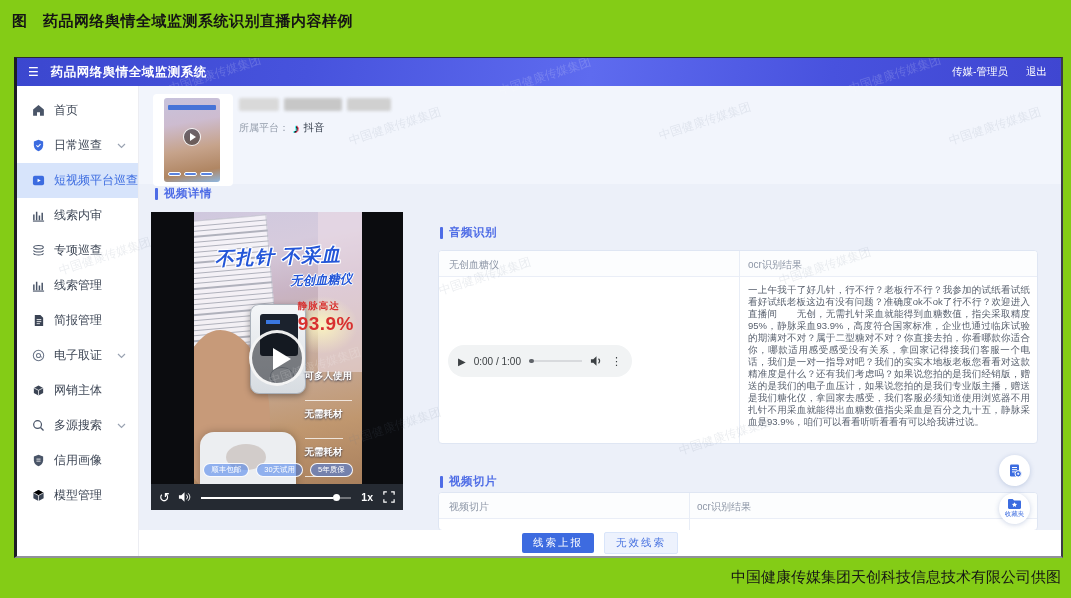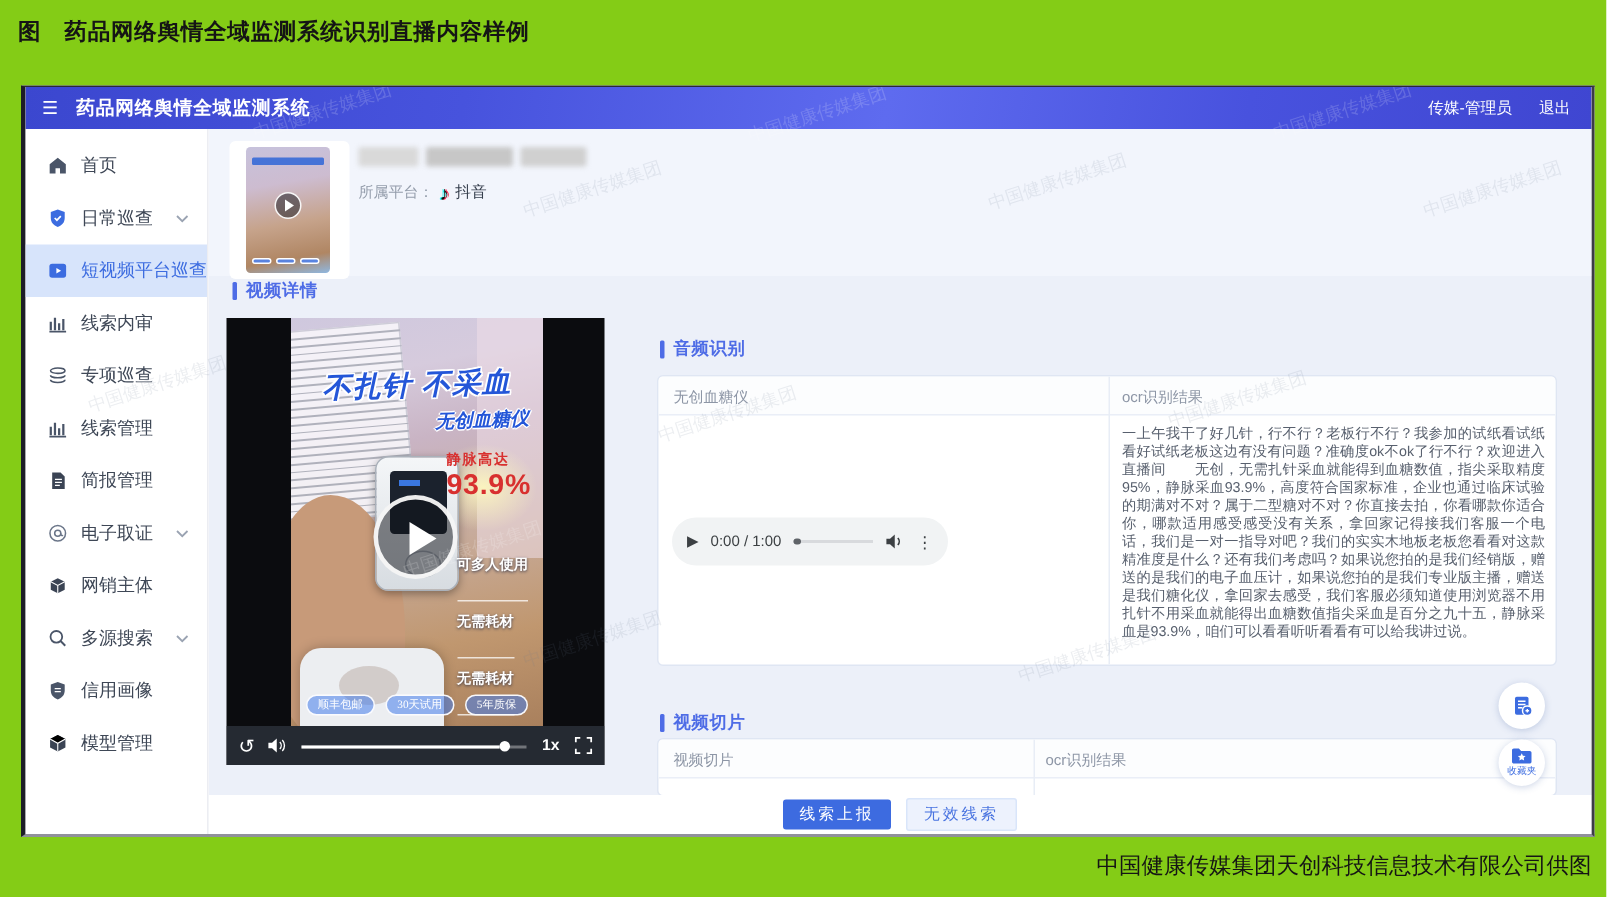--- a/index.html
+++ b/index.html
@@ -81,21 +81,21 @@
               text-shadow:1px 0 #fff,-1px 0 #fff,0 1px #fff,0 -1px #fff,1px 1px #fff,-1px -1px #fff,1px -1px #fff,-1px 1px #fff; }
   .ov-sub { position:absolute; right:10px; top:60px; font-size:12.5px; font-weight:bold; font-style:italic; color:#2456d8; transform:rotate(-2deg);
             text-shadow:1px 0 #fff,-1px 0 #fff,0 1px #fff,0 -1px #fff; }
   .acc { position:absolute; right:8px; top:88px; text-align:left; }
   .acc-label { font-size:9.5px; font-weight:bold; color:#d8302f; letter-spacing:1px; }
   .acc-value { font-size:19px; font-weight:bold; color:#d8302f; letter-spacing:.5px; }
   .features { position:absolute; right:10px; top:158px; text-align:left; }
   .features div { font-size:9.5px; font-weight:bold; color:#fff; margin-bottom:7px; padding-bottom:17px; border-bottom:1px solid rgba(255,255,255,.75);
                   text-shadow:0 1px 2px rgba(20,30,60,.8); width:max-content; }
   .badges { position:absolute; left:0; right:0; bottom:7px; display:flex; justify-content:center; gap:7px; }
-  .badges span { font-size:7.5px; color:#fff; border:1px solid rgba(255,255,255,.95); background:rgba(70,125,235,.55); border-radius:8px; padding:1px 7px; white-space:nowrap;font-family:Liberation Serif, serif; }
+  .badges span { font-size:7.5px; color:#fff; border:1px solid rgba(255,255,255,.95); background:rgba(70,125,235,.55); border-radius:8px; padding:1px 7px; white-space:nowrap; }
 
   .play-big { position:absolute; left:50%; top:146px; width:56px; height:56px; transform:translate(-50%,-50%); border-radius:50%;
               background:rgba(14,16,22,.5); border:3px solid rgba(255,255,255,.92); cursor:pointer; }
   .play-big::after { content:""; position:absolute; left:21px; top:15px; border-left:18px solid #fff; border-top:11px solid transparent; border-bottom:11px solid transparent; }
 
   .controls { position:absolute; left:0; right:0; bottom:0; height:26px; background:rgba(40,46,54,.9); display:flex; align-items:center; color:#fff; padding:0 8px; }
   .ctrl-replay { font-size:13px; line-height:1; cursor:pointer; }
   .ctrl-vol { margin-left:8px; cursor:pointer; display:flex; }
   .ctrl-slider { flex:1; margin:0 10px; position:relative; height:10px; cursor:pointer; }
   .ctrl-slider .track { position:absolute; left:0; right:0; top:4.5px; height:2px; background:rgba(255,255,255,.35); }

